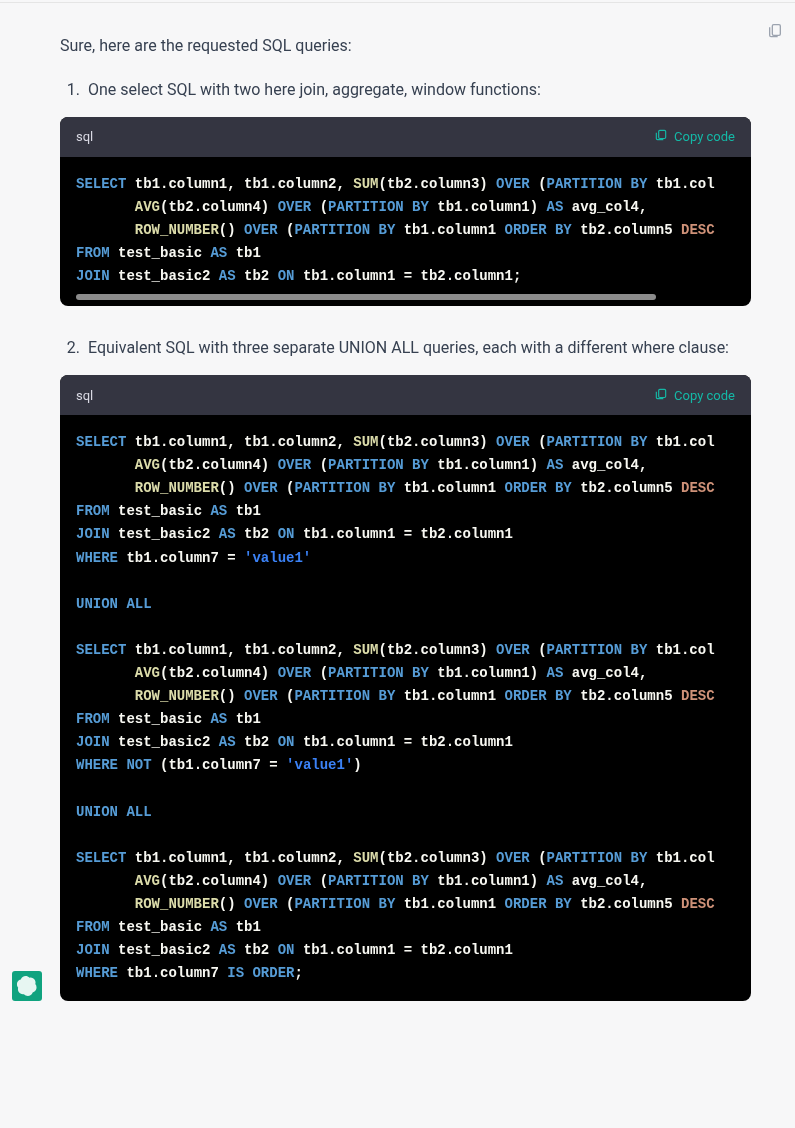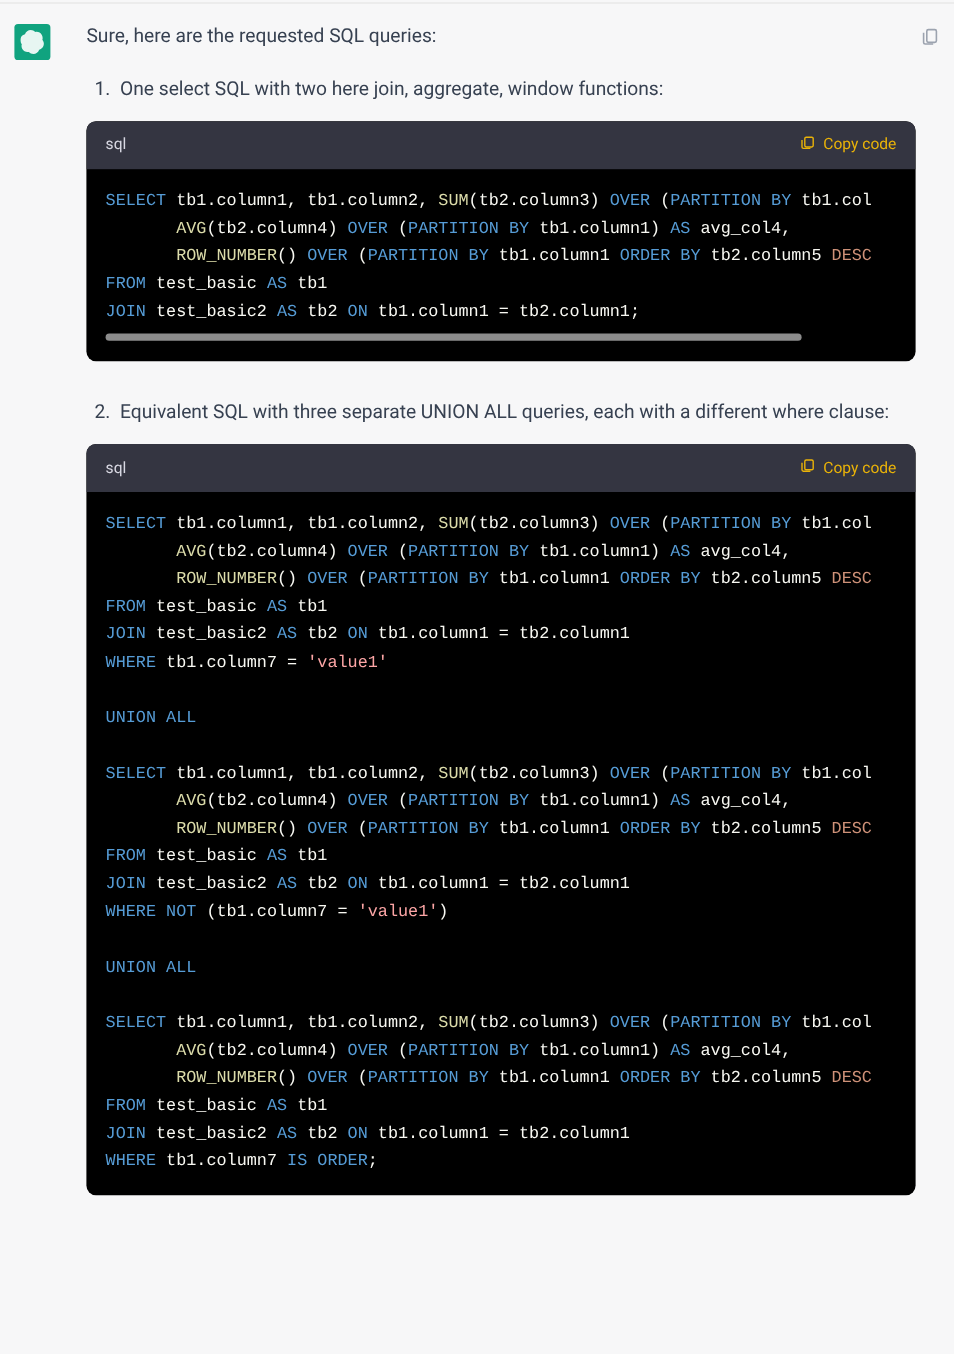--- a/index.html
+++ b/index.html
@@ -9,22 +9,23 @@
     width: 795px;
     height: 1128px;
     overflow: hidden;
     position: relative;
   }
   .container {
     padding: 18px 12px 18px 12px;
   }
   .message-row {
     display: flex;
-    align-items: flex-start;
-    gap: 30px;
+    align-items: flex-end;
+    gap: 18px;
+    margin-top: 16px;
   }
   .avatar {
     width: 30px;
     height: 30px;
     background: #10a37f;
     border-radius: 3px;
     display: flex;
     align-items: center;
     justify-content: center;
     flex-shrink: 0;
@@ -70,28 +71,29 @@
     justify-content: space-between;
     padding: 0 16px;
     font-size: 13px;
     color: #d9d9e3;
   }
   .copy-btn {
     display: flex;
     align-items: center;
     gap: 6px;
     cursor: pointer;
-    color: #eab308;
+    color: #14b8a6;
     font-size: 13px;
   }
   .copy-btn svg { width: 14px; height: 14px; }
   .code-body {
-    padding: 16px 16px 15px 16px;
+    padding: 16px 16px 4px 16px;
     overflow-x: hidden;
     position: relative;
+    font-weight: bold;
   }
   pre {
     font-family: "SFMono-Regular", Consolas, "Liberation Mono", Menlo, monospace;
     font-size: 14px;
     line-height: 1.65;
     white-space: pre;
     color: #fff;
   }
   .scroll-strip {
     height: 10px;
@@ -105,21 +107,21 @@
     top: 2px;
     height: 6px;
     width: 88%;
     background: #8c8c8c;
     border-radius: 3px;
   }
   .kw   { color: #569cd6; }
   .fn   { color: #dcdcaa; }
   .idf  { color: #f8f8f2; }
   .ord  { color: #ce9178; }
-  .str  { color: #fca5a5; }
+  .str  { color: #3b82f6; }
   .action-icon {
     position: absolute;
     top: 22px;
     right: 12px;
     color: #9ca3af;
     cursor: pointer;
   }
   .action-icon svg { width: 16px; height: 16px; }
   .topline {
     height: 1px;

